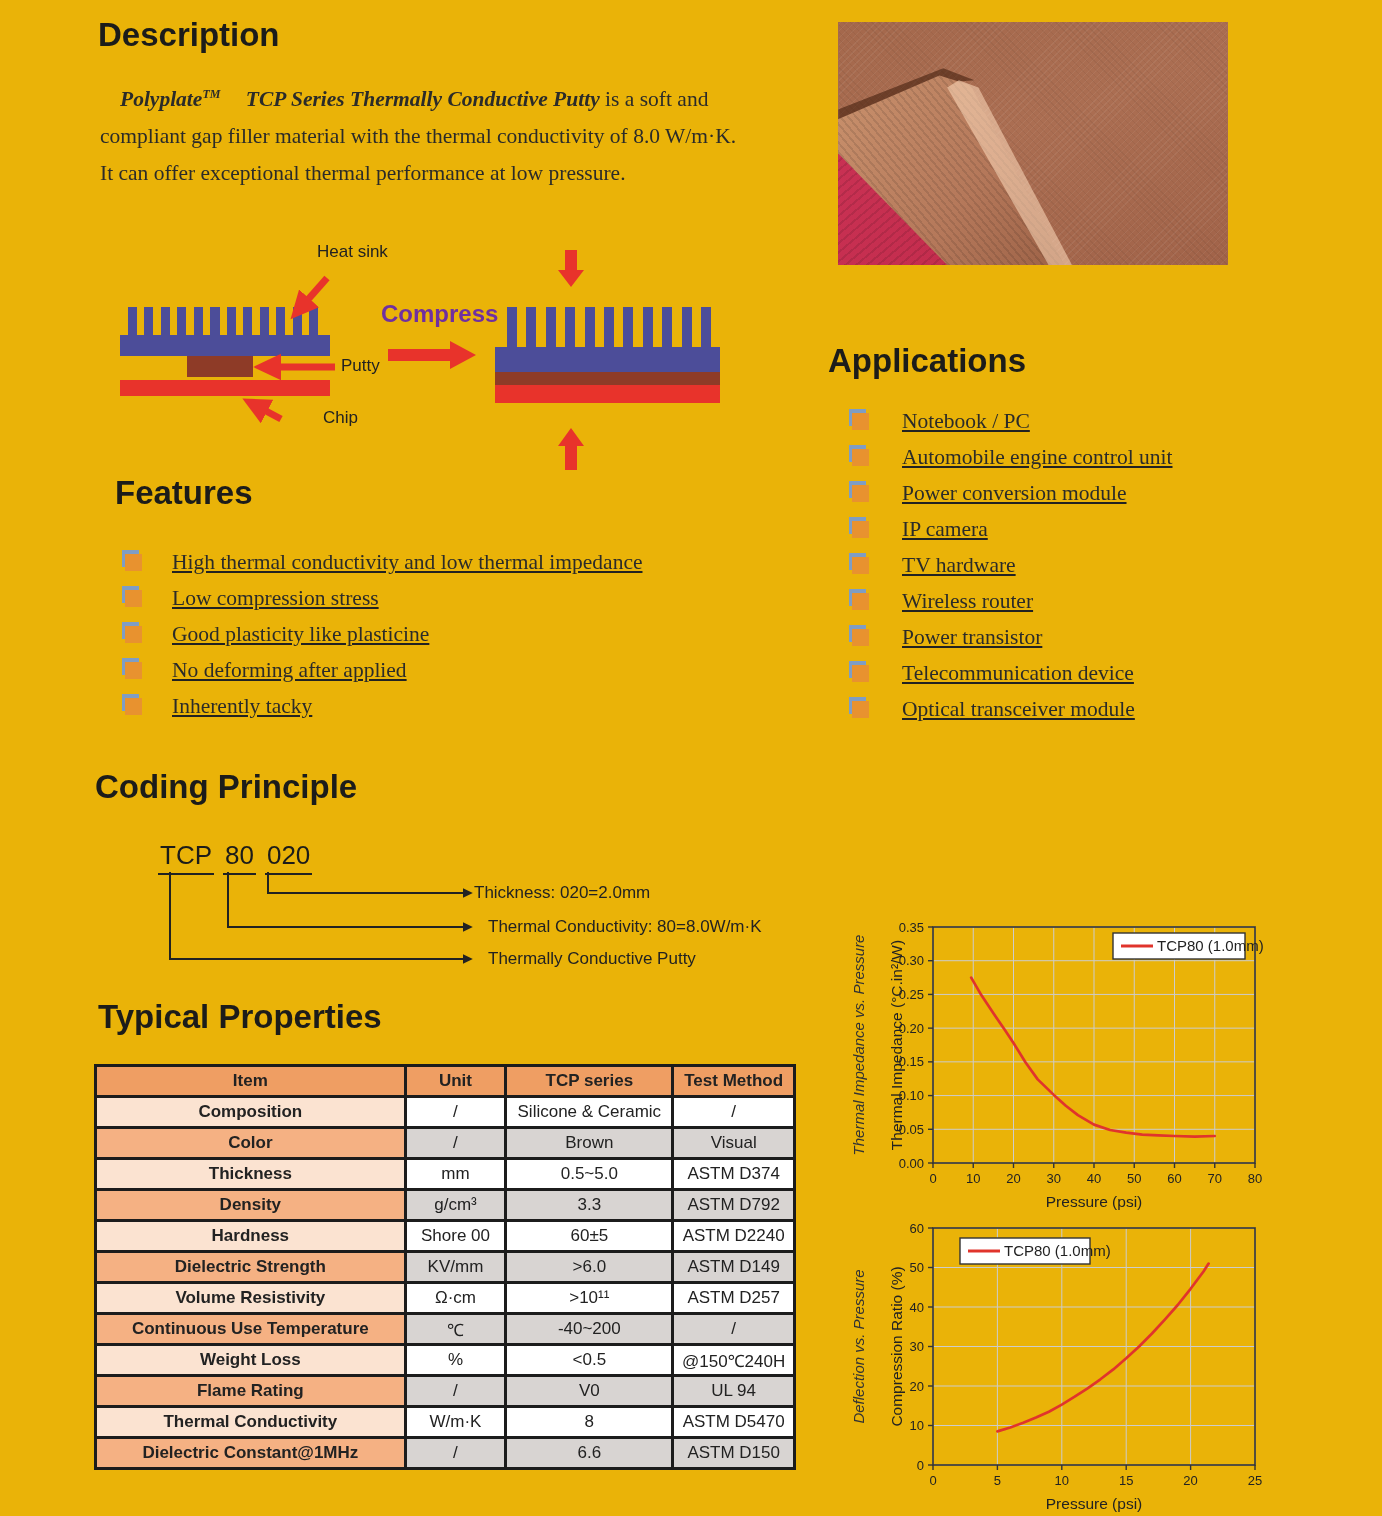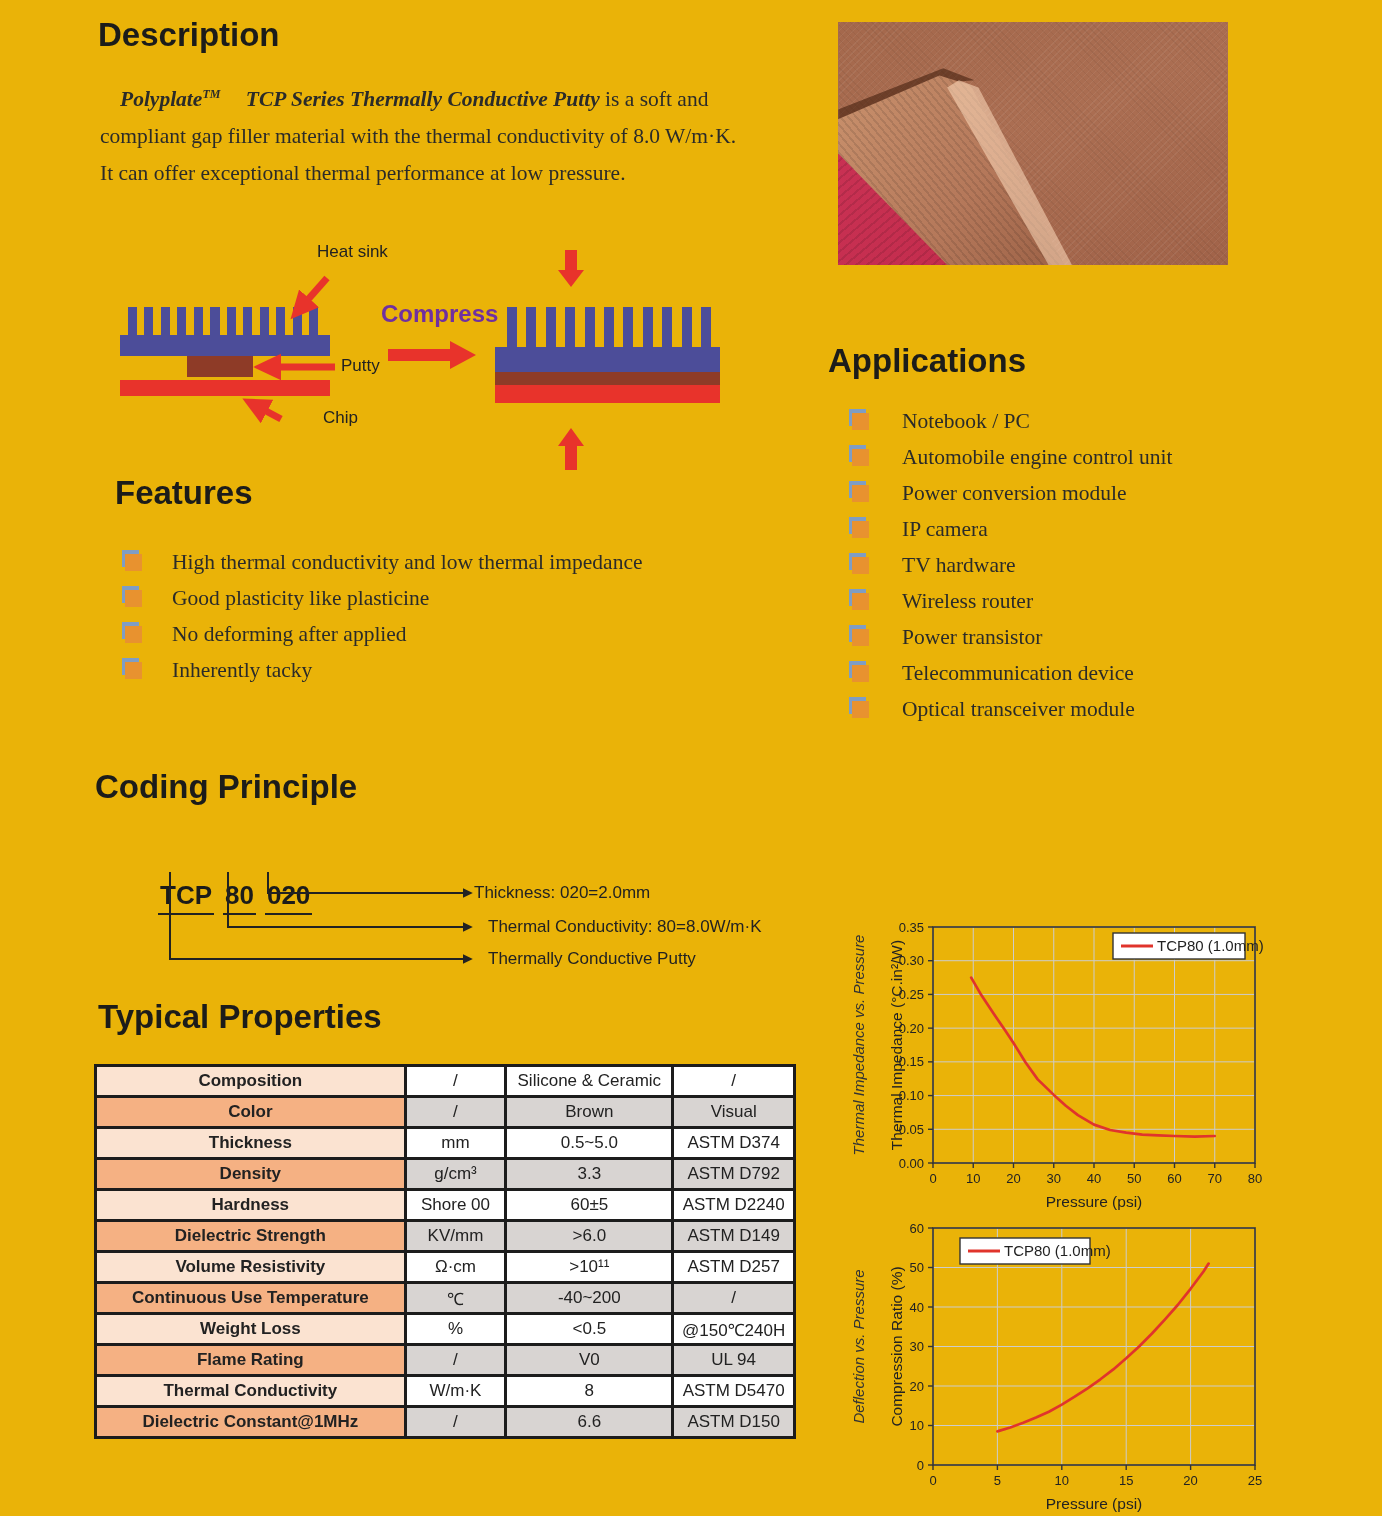--- a/index.html
+++ b/index.html
@@ -49,31 +49,31 @@
                 background:repeating-linear-gradient(50deg, rgba(0,0,0,0.10) 0 2px, transparent 2px 6px),
                            linear-gradient(125deg,#c78f6b 10%, #b5785a 45%, #8a5138 90%); }
   .photo-fold-shadow { position:absolute; left:0; top:0; width:100%; height:100%;
                 clip-path:polygon(0 36%, 27% 19%, 35% 24%, 27% 25%, 0 42%);
                 background:rgba(60,25,10,0.55); filter:blur(1px); }
   .photo-fold-hi { position:absolute; left:0; top:0; width:100%; height:100%;
                 clip-path:polygon(31% 24%, 36% 27%, 60% 100%, 54% 100%, 28% 27%);
                 background:rgba(255,220,190,0.55); }
 
   
-  .blist { position:absolute; list-style:none; }
+  .blist { position:absolute; list-style:none;text-decoration:underline; }
   .blist li { display:flex; align-items:center; height:22px; margin-bottom:14px; }
   .bullet { width:17px; height:17px; background:#e8922f; box-shadow:-3px -4px 0 0 #7f9dc4; flex:0 0 17px; }
   .blist .txt { font-family:"Liberation Serif", serif; font-size:21.5px; color:#2b2b29; white-space:nowrap; }
   .apps-list { left:852px; top:410px; }
   .apps-list .txt { margin-left:33px; }
   .feat-list { left:125px; top:551px; }
   .feat-list .txt { margin-left:30px; }
 
   
-  .code-row { position:absolute; left:158px; top:880px; font-size:26px; font-weight:bold; color:#1c1c1a; }
+  .code-row { position:absolute; left:158px; top:840px; font-size:26px; font-weight:normal; color:#1c1c1a; }
   .code-row span { display:inline-block; border-bottom:2.5px solid #222; padding:0 2px 2px 2px; margin-right:9px; }
   .coding-svg { position:absolute; left:95px; top:868px; }
   .callout { position:absolute; font-size:17px; color:#222; white-space:nowrap; }
   .co-0 { left:474px; top:883px; }
   .co-1 { left:488px; top:917px; }
   .co-2 { left:488px; top:949px; }
 
   
   .props { position:absolute; left:94px; top:1064px; width:702px; border-collapse:collapse; }
   .props th, .props td { border:3px solid #1c1c1c; height:31px; text-align:center;
@@ -175,20 +175,24 @@
   </ul>
 
   <div class="h1" style="left:98px; top:474px;margin-left:17px;">Features</div>
   <ul class="blist feat-list">
     <li>
         <span class="bullet"></span>
         <span class="txt">High thermal conductivity and low thermal impedance</span>
       </li>
     <li>
         <span class="bullet"></span>
+        <span class="txt">Low compression stress</span>
+      </li>
+    <li>
+        <span class="bullet"></span>
         <span class="txt">Good plasticity like plasticine</span>
       </li>
     <li>
         <span class="bullet"></span>
         <span class="txt">No deforming after applied</span>
       </li>
     <li>
         <span class="bullet"></span>
         <span class="txt">Inherently tacky</span>
       </li>
@@ -214,20 +218,26 @@
 
   <div class="h1" style="left:98px; top:998px;">Typical Properties</div>
   <table class="props">
     <colgroup>
         <col class="col-item">
         <col class="col-unit">
         <col class="col-tcp">
         <col class="col-test">
       </colgroup>
     <tbody>
+        <tr>
+      <th>Item</th>
+      <th>Unit</th>
+      <th>TCP series</th>
+      <th>Test Method</th>
+    </tr>
     <tr class="lt">
           <td class="item">Composition</td>
           <td class="val">/</td>
           <td class="val">Silicone &amp; Ceramic</td>
           <td class="val">/</td>
         </tr>
     <tr class="dk">
           <td class="item">Color</td>
           <td class="val">/</td>
           <td class="val">Brown</td>

